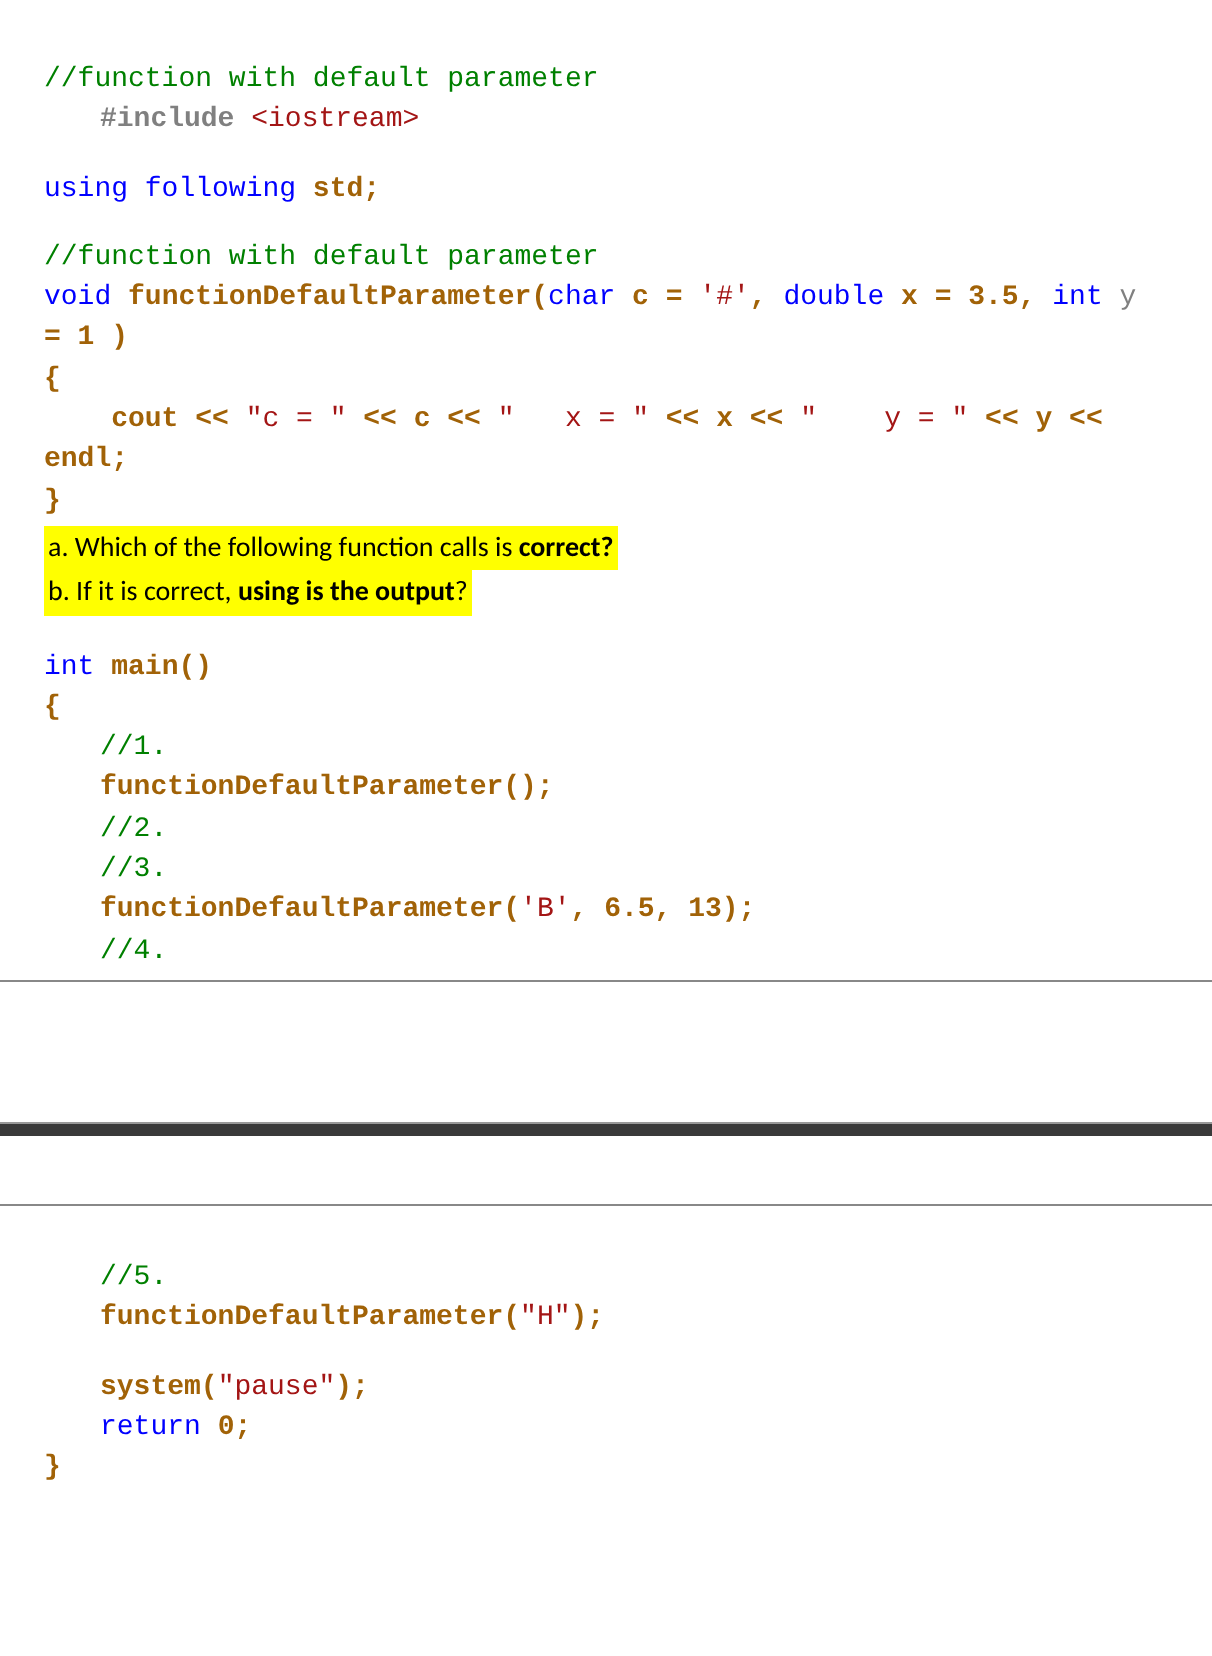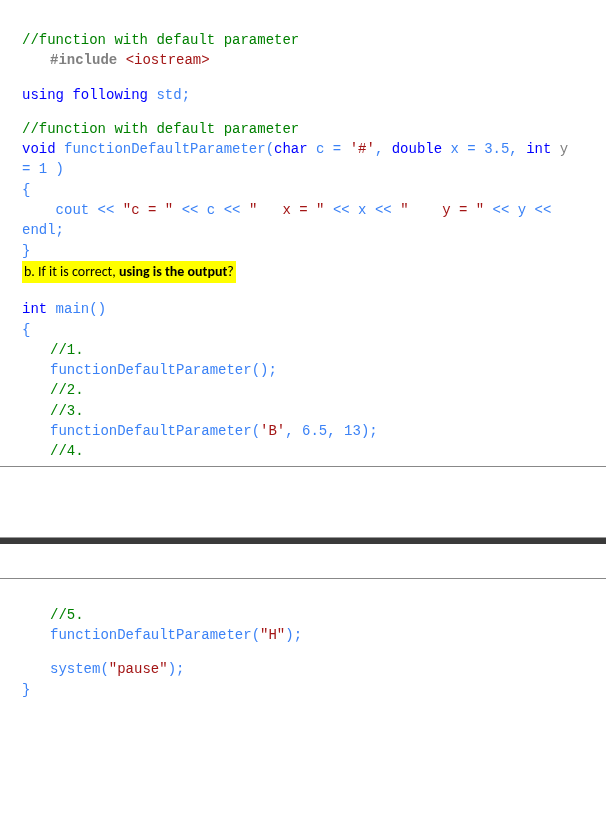--- a/index.html
+++ b/index.html
@@ -16,21 +16,21 @@
     line-height: 1.45;
     margin-top: 24px;
   }
   .line { white-space: pre; }
   .indent1 { padding-left: 28px; }
   .comment { color: #008000; }
   .keyword { color: #0000ff; }
   .include { color: #808080; font-weight: bold; }
   .header  { color: #a31515; }
   .string  { color: #a31515; }
-  .ident   { color: #3b82f6; }
+  .ident   { color: #a16207; font-weight: bold; }
   .gray    { color: #808080; }
   .hl-row {
     background: #ffff00;
     display: inline-block;
     padding: 1px 2px;
     margin: 0;
   }
   .q-font {
     font-family: Calibri, Arial, sans-serif;
     font-size: 14px;
@@ -62,20 +62,23 @@
   <div class="line"><span class="keyword">using following</span><span class="ident"> std;</span></div>
   <div class="line" style="height:14px"></div>
   <div class="line"><span class="comment">//function with default parameter</span></div>
   <div class="line"><span class="keyword">void</span><span class="ident"> functionDefaultParameter(</span><span class="keyword">char</span><span class="ident"> c = </span><span class="string">'#'</span><span class="ident">, </span><span class="keyword">double</span><span class="ident"> x = 3.5, </span><span class="keyword">int</span><span class="gray"> y</span></div>
   <div class="line"><span class="ident">= 1 )</span></div>
   <div class="line"><span class="ident">{</span></div>
   <div class="line"><span class="ident">    cout &lt;&lt; </span><span class="string">"c = "</span><span class="ident"> &lt;&lt; c &lt;&lt; </span><span class="string">"   x = "</span><span class="ident"> &lt;&lt; x &lt;&lt; </span><span class="string">"    y = "</span><span class="ident"> &lt;&lt; y &lt;&lt;</span></div>
   <div class="line"><span class="ident">endl;</span></div>
   <div class="line"><span class="ident">}</span></div>
 
+  <div style="margin-top:2px;">
+    <span class="hl-row q-font"><span>a.   Which of the following function calls is </span><span class="bold">correct?</span></span>
+  </div>
   <div>
     <span class="hl-row q-font"><span>b.   If it is correct, </span><span class="bold">using is the output</span><span>?</span></span>
   </div>
 
   <div class="line" style="height:16px"></div>
 
   <div class="line"><span class="keyword">int</span><span class="ident"> main()</span></div>
   <div class="line"><span class="ident">{</span></div>
 
   <div class="line indent1"><span class="comment">//1.</span></div>
@@ -93,14 +96,15 @@
 <div class="gap-large"></div>
 <div class="sep-thick"></div>
 <div class="gap-med"></div>
 <div class="sep-thin"></div>
 
 <div class="code-block" style="padding-top:2px;">
   <div class="line indent1"><span class="comment">//5.</span></div>
   <div class="line indent1"><span class="ident">functionDefaultParameter(</span><span class="string">"H"</span><span class="ident">);</span></div>
   <div class="line" style="height:14px"></div>
   <div class="line indent1"><span class="ident">system(</span><span class="string">"pause"</span><span class="ident">);</span></div>
+  <div class="line indent1"><span class="keyword">return</span><span class="ident"> 0;</span></div>
   <div class="line"><span class="ident">}</span></div>
 </div>
 
 </body></html>

